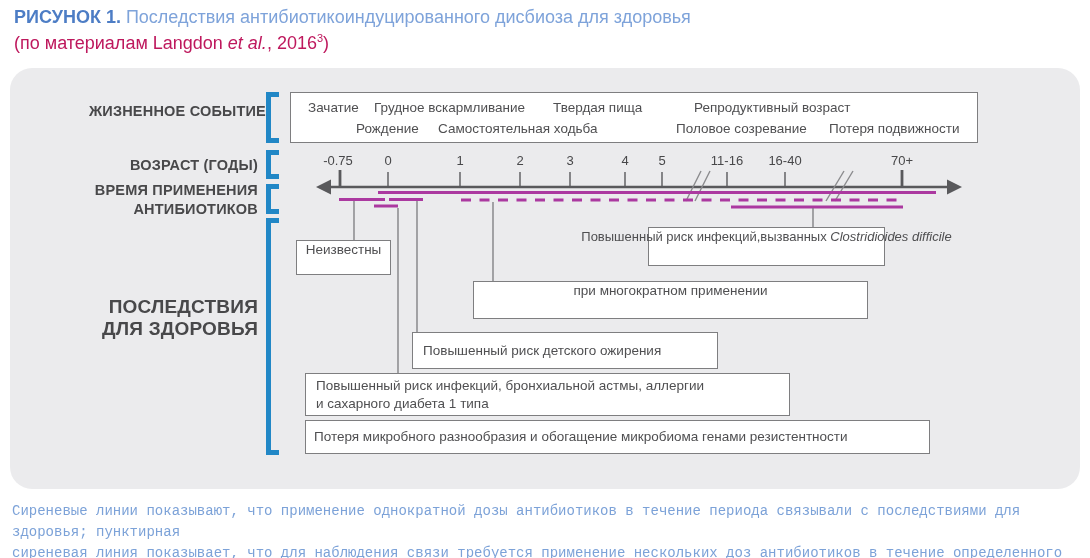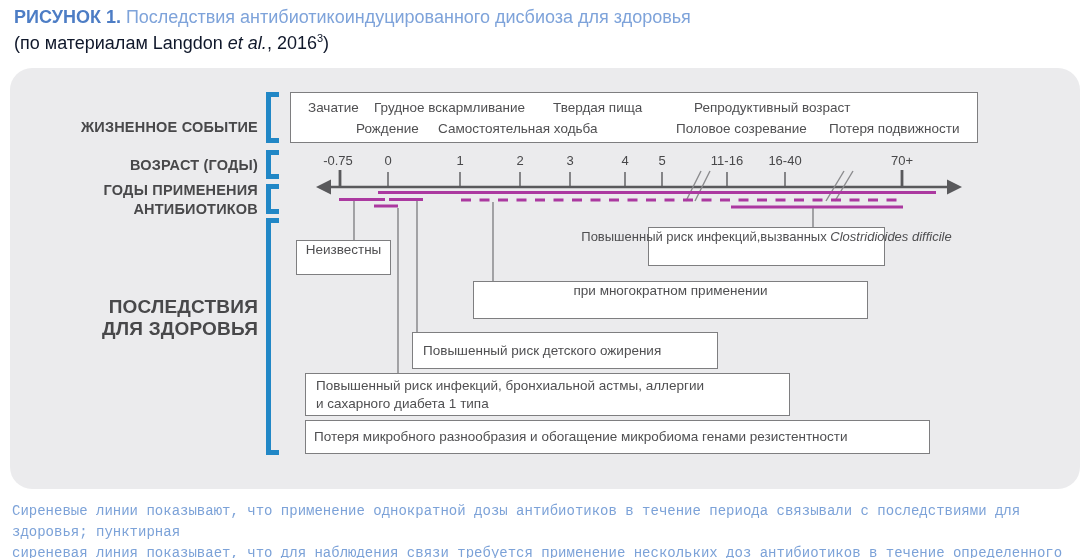--- a/index.html
+++ b/index.html
@@ -3,21 +3,21 @@
 <meta charset="utf-8">
 <style>
   html,body { margin:0; padding:0; background:#ffffff; }
   #page {
     position:relative; width:1090px; height:558px;
     font-family:"Liberation Sans", sans-serif; background:#ffffff; overflow:hidden;
   }
   
   #title1 { position:absolute; left:14px; top:7px; font-size:18px; color:#7ea3da; }
   #title1 .fig-label { font-weight:700; color:#4d7dc5; }
-  #title2 { position:absolute; left:14px; top:32px; font-size:18px; color:#0f172a; }
+  #title2 { position:absolute; left:14px; top:32px; font-size:18px; color:#be185d; }
   #title2 sup { font-size:11px; }
   
   #card { position:absolute; left:10px; top:68px; width:1070px; height:421px;
           background:#ebebed; border-radius:22px; }
   
   .row-label { position:absolute; left:0; width:258px; text-align:right;
                font-weight:700; color:#48484a; font-size:14.5px; line-height:19px;
                letter-spacing:0.2px; }
   
   .bracket { position:absolute; left:266px; width:13px; box-sizing:border-box;
@@ -50,24 +50,24 @@
 </head>
 <body>
 
 <div id="page">
 
   <div id="title1"><span class="fig-label">РИСУНОК 1.</span><span> Последствия антибиотикоиндуцированного дисбиоза для здоровья</span></div>
   <div id="title2"><span>(по материалам Langdon </span><i>et al.</i><span>, 2016</span><sup>3</sup><span>)</span></div>
 
   <div id="card"></div>
 
-  <div class="row-label" style="top:118px;">ЖИЗНЕННОЕ СОБЫТИЕ</div>
+  <div class="row-label" style="top:102px;margin-left:8px;">ЖИЗНЕННОЕ СОБЫТИЕ</div>
   <div class="row-label" style="top:156px;">ВОЗРАСТ (ГОДЫ)</div>
   <div class="row-label" style="top:181px;">
-    <div>ГОДЫ ПРИМЕНЕНИЯ</div>
+    <div>ВРЕМЯ ПРИМЕНЕНИЯ</div>
     <div>АНТИБИОТИКОВ</div>
   </div>
   <div class="row-label" style="top:296px; font-size:19px; line-height:22px;">
     <div>ПОСЛЕДСТВИЯ</div>
     <div>ДЛЯ ЗДОРОВЬЯ</div>
   </div>
 
   <div class="bracket" style="top:92px; height:51px;"></div>
   <div class="bracket" style="top:150px; height:29px;"></div>
   <div class="bracket" style="top:184px; height:30px;"></div>

